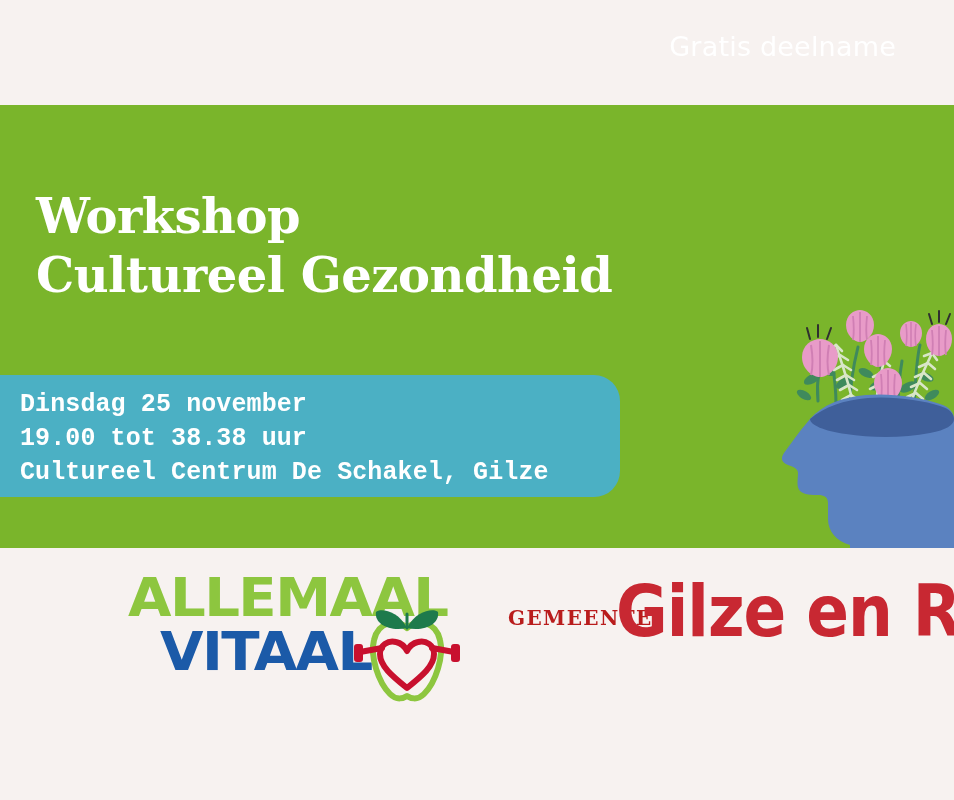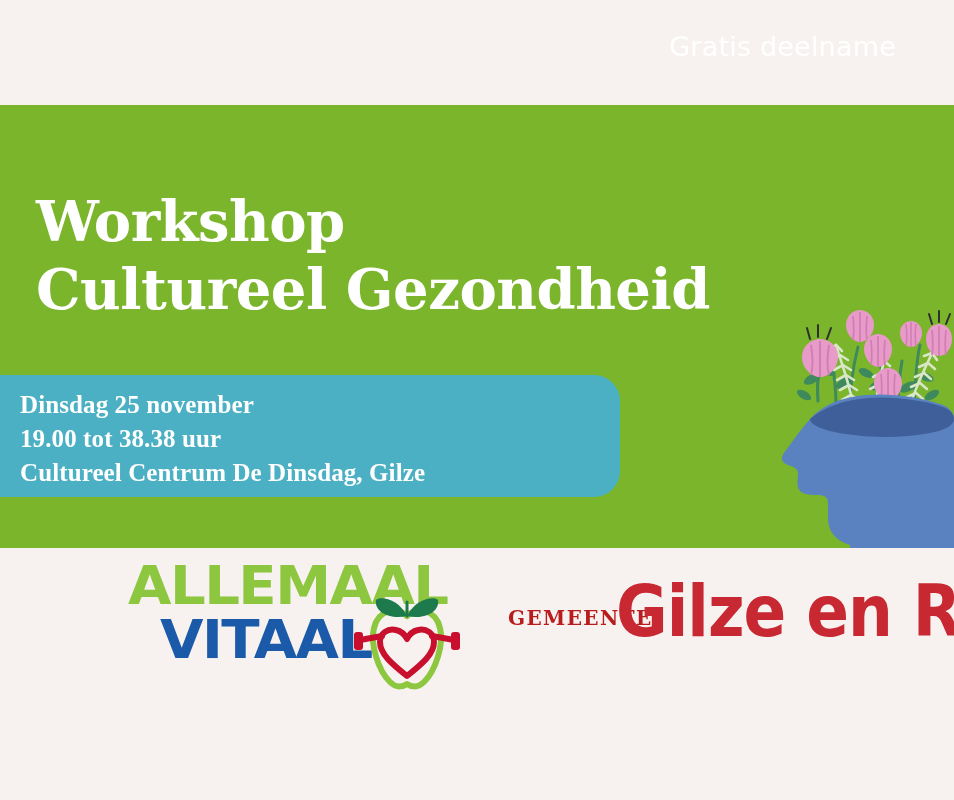--- a/index.html
+++ b/index.html
@@ -46,21 +46,21 @@
   }
 
   
   .headline {
     position: absolute;
     left: 36px;
     top: 82px;
     color: #ffffff;
     font-family: "DejaVu Serif", "Liberation Serif", serif;
     font-weight: 700;
-    font-size: 56px;
+    font-size: 48px;
     line-height: 1.22;
     letter-spacing: -0.5px;
     white-space: nowrap;
   }
   .headline .line2 {
     display: block;
   }
 
   
   .info-box {
@@ -69,21 +69,21 @@
     top: 270px;
     width: 634px;
     height: 122px;
     background: #4bb0c4;
     border-radius: 0 26px 26px 0;
     box-sizing: border-box;
     padding: 13px 0 0 34px;
   }
   .info-line {
     color: #ffffff;
-    font-family: Liberation Serif, serif;
+    font-family: Liberation Mono, monospace;
     font-weight: 700;
     font-size: 25px;
     line-height: 34px;
     letter-spacing: 0.1px;
     white-space: nowrap;
   }
 
   
   .illustration {
     position: absolute;
@@ -103,21 +103,21 @@
     top: 548px;
     width: 954px;
     height: 252px;
     background: #f7f2f0;
   }
 
   
   .av-logo {
     position: absolute;
     left: 120px;
-    top: 10px;
+    top: 22px;
     width: 350px;
     height: 135px;
   }
   .av-word-top {
     position: absolute;
     left: 8px;
     top: 0px;
     color: #8dc63f;
     font-family: "DejaVu Sans", sans-serif;
     font-weight: 700;
@@ -194,21 +194,21 @@
   <div class="green-band">
 
     <div class="headline">
       <span>Workshop</span>
       <span class="line2">Cultureel Gezondheid</span>
     </div>
 
     <div class="info-box">
       <div class="info-line">Dinsdag 25 november</div>
       <div class="info-line">19.00 tot 38.38 uur</div>
-      <div class="info-line">Cultureel Centrum De Dinsdag, Gilze</div>
+      <div class="info-line">Cultureel Centrum De Schakel, Gilze</div>
     </div>
 
     <div class="illustration">
       <svg width="174" height="247" viewBox="0 0 174 247" xmlns="http://www.w3.org/2000/svg">
 
         <g stroke="#3f8a5c" stroke-width="3" fill="none" stroke-linecap="round">
           <path d="M38 100 C 36 78, 40 62, 44 48"></path>
           <path d="M70 104 C 70 80, 74 62, 78 46"></path>
           <path d="M104 100 C 104 76, 100 58, 96 44"></path>
           <path d="M134 102 C 136 80, 136 60, 140 44"></path>

